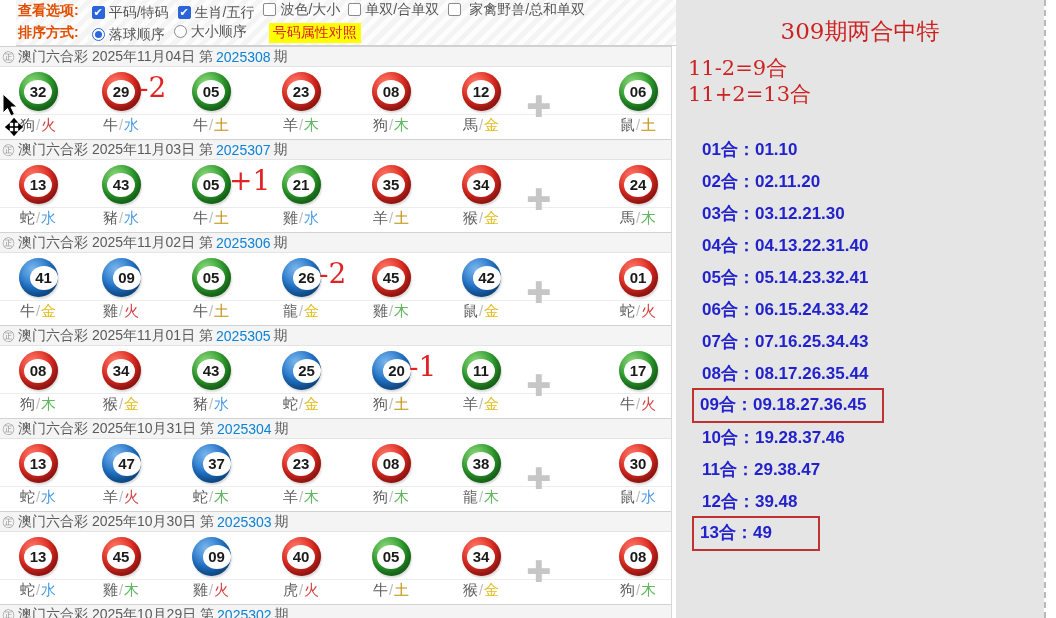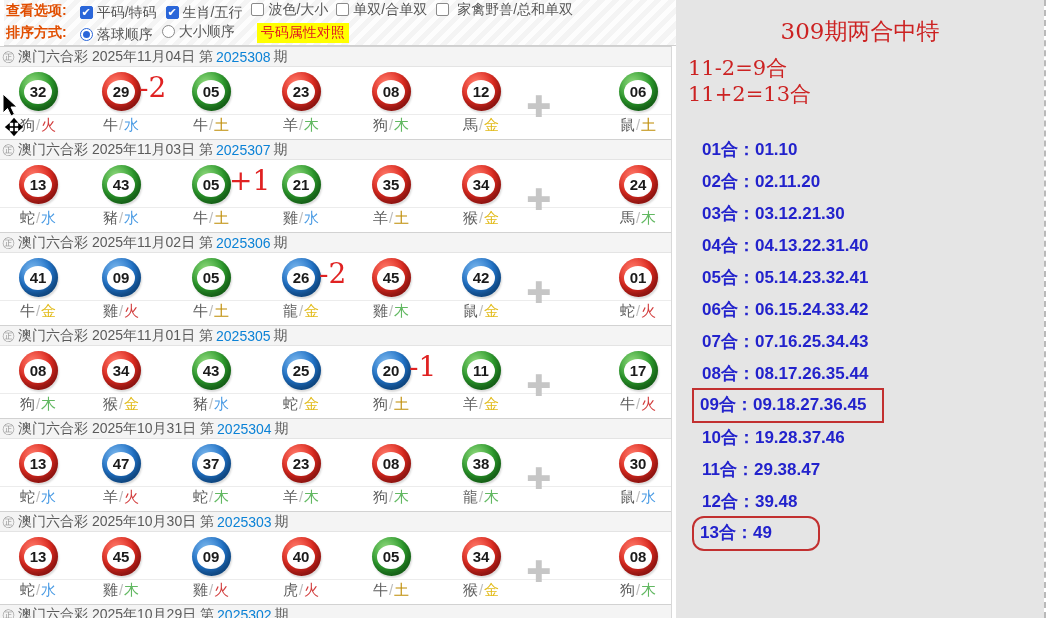--- a/index.html
+++ b/index.html
@@ -6,21 +6,21 @@
   html,body { width:1056px; height:618px; overflow:hidden; }
   body {
     position:relative;
     font-family:"Liberation Sans","DejaVu Sans",sans-serif;
     background:#ffffff;
     color:#555;
   }
 
   
   .options-bar{
-    position:absolute; top:0; left:4px; width:672px; height:46px;
+    position:absolute; top:0; left:16px; width:672px; height:46px;
     background:repeating-linear-gradient(135deg,#f4f4f4 0 5px,#fdfdfd 5px 10px);
     border-bottom:1px solid #cfcfcf;
     font-size:14px; color:#555;
   }
   .opt-line{ height:22px; display:flex; align-items:center; gap:13px; padding-left:2px; white-space:nowrap; }
   .opt-label{ font-weight:bold; color:#e14e00; }
   .opt-item{ display:inline-flex; align-items:center; gap:4px; cursor:pointer; }
   .cb{ width:13px; height:13px; border:1px solid #8a8a8a; border-radius:2px; background:#fff;
        display:inline-flex; align-items:center; justify-content:center; font-size:11px; color:#fff; }
   .cb.checked{ background:#2a66d9; border-color:#2a66d9; }
@@ -46,21 +46,21 @@
   }
   .body-sep{ position:absolute; left:0; right:0; top:47px; border-top:1px solid #ececec; }
   .cell{ position:relative; display:flex; flex-direction:column; align-items:center; }
   .ball{
     margin-top:5px; width:39px; height:39px; border-radius:50%;
     display:flex; align-items:center; justify-content:center;
     box-shadow: inset -3px -5px 6px rgba(0,0,0,.28), 1px 2px 2px rgba(0,0,0,.15);
   }
   .ball.red  { background:radial-gradient(circle at 35% 28%, #ff7a6a 0%, #dd2a20 48%, #a80f0f 100%); }
   .ball.green{ background:radial-gradient(circle at 35% 28%, #8fd97c 0%, #2d9b2d 48%, #0f6d12 100%); }
-  .ball.blue { background:radial-gradient(circle at 35% 28%, #7ab6ec 0%, #2173c8 48%, #0a4f96 100%); }
+  .ball.blue { background:radial-gradient(circle at 35% 28%, #7ab6ec 0%, #2173c8 48%, #0a4f96 100%);justify-content:flex-end; }
   .num{
     width:28px; height:24px; border-radius:50%;
     background:radial-gradient(ellipse at 42% 35%, #ffffff 65%, #e9e9e9 100%);
     display:flex; align-items:center; justify-content:center;
     font-weight:bold; font-size:15px; color:#1a1a1a;
   }
   .zodiac{ position:absolute; bottom:3px; font-size:15px; color:#5e5e5e; white-space:nowrap; }
   .zodiac .sep{ color:#bdbdbd; padding:0 1px; }
   .el-fire { color:#d23c3c; }
   .el-water{ color:#4a9be4; }
@@ -84,21 +84,21 @@
   }
   .formulas{ margin-top:8px; margin-left:12px;
     font-family:"DejaVu Serif","Liberation Serif",serif;
     color:#cc2222; font-size:21px; line-height:26px; }
   .combo-list{ margin-top:26px; margin-left:22px; list-style:none; }
   .combo-item{ height:32px; display:flex; align-items:center;
     font-weight:bold; font-size:17px; color:#2222cc; white-space:nowrap; }
   .combo-item .inner{ padding:2px 4px; }
   .combo-item.boxed .inner{ border:2px solid #c23030; margin-left:-6px; padding:3px 6px 5px 6px; }
   .combo-item.boxed-wide .inner{ padding-right:16px; }
-  .combo-item.boxed-narrow .inner{ padding-right:46px;border-radius:12px; }
+  .combo-item.boxed-narrow .inner{ padding-right:46px; }
 
   
   .dashed-divider{
     position:absolute; left:1044px; top:0; height:618px; width:0;
     border-left:2px dashed #b9b9b9;
   }
 
   
   .cursor-wrap{ position:absolute; left:1px; top:94px; pointer-events:none; }
 </style>

